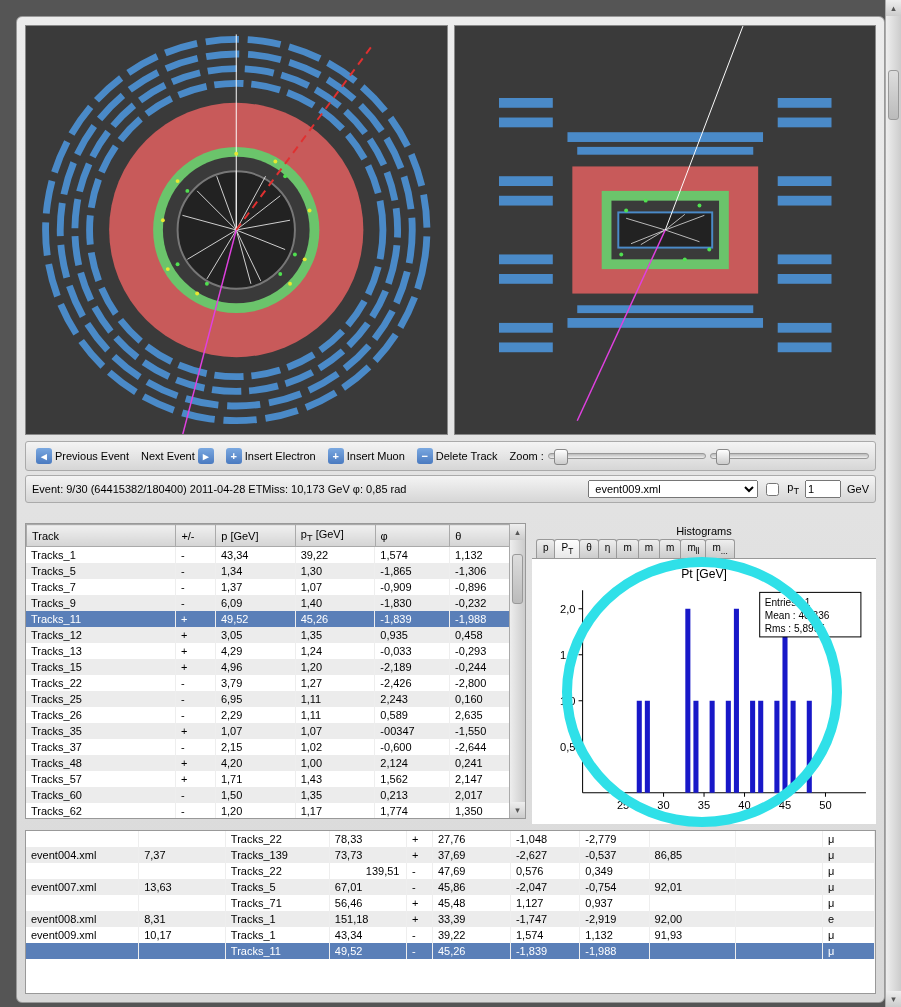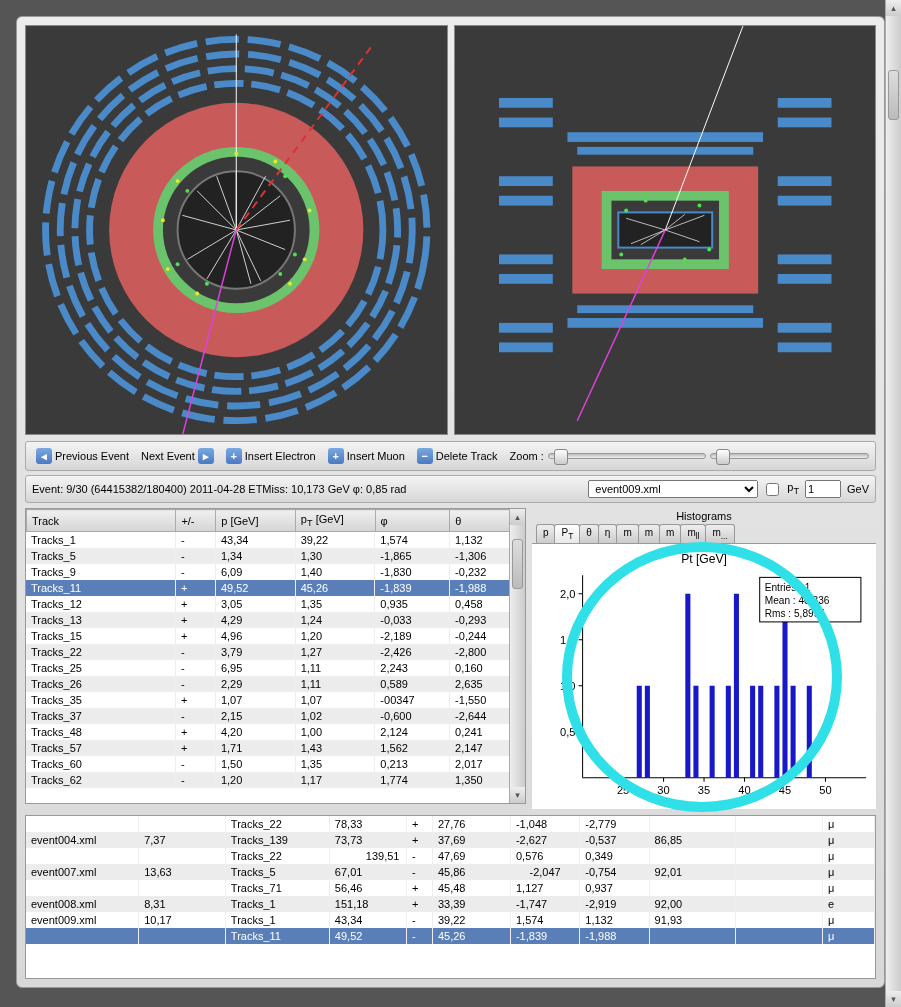--- a/index.html
+++ b/index.html
@@ -5,21 +5,21 @@
   * { box-sizing: border-box; margin: 0; padding: 0; }
   body { background: #555; font-family: Arial, sans-serif; font-size: 11px; padding: 16px; }
   .app { background: linear-gradient(#ececec,#d8d8d8); border: 1px solid #999; border-radius: 6px; padding: 8px; width: 869px; }
   .views { display: flex; gap: 6px; margin-bottom: 6px; }
   .view { background: #3a3a3a; border: 1px solid #888; flex: 1; height: 410px; position: relative; overflow: hidden; }
   .toolbar { display: flex; align-items: center; gap: 4px; background: linear-gradient(#f4f4f4,#d6d6d6); border: 1px solid #aaa; border-radius: 3px; padding: 4px 6px; margin-bottom: 4px; font-size: 11px; }
   .tbtn { display: inline-flex; align-items: center; gap: 3px; padding: 2px 4px; cursor: pointer; }
   .icon-box { width: 16px; height: 16px; background: linear-gradient(#7aa8e0,#4a7ac0); border-radius: 3px; display: flex; align-items: center; justify-content: center; color: #fff; font-weight: bold; font-size: 11px; }
   .slider { flex: 1; height: 6px; background: linear-gradient(#bbb,#eee); border-radius: 3px; position: relative; border:1px solid #999; }
   .slider::after { content:''; position:absolute; width:12px; height:14px; background:linear-gradient(#fff,#ccc); border:1px solid #888; border-radius:3px; top:-5px; left:5px; }
-  .infobar { display:flex; align-items:center; gap:6px; background:linear-gradient(#f4f4f4,#d6d6d6); border:1px solid #aaa; border-radius:3px; padding:4px 6px; margin-bottom:5px; font-size:11px; }
+  .infobar { display:flex; align-items:center; gap:6px; background:linear-gradient(#f4f4f4,#d6d6d6); border:1px solid #aaa; border-radius:3px; padding:4px 6px; margin-bottom:20px; font-size:11px; }
   select { font-size:11px; padding:1px 2px; width:170px; }
   input[type=checkbox]{ margin:0 2px; }
   input[type=text]{ width:36px; font-size:11px; padding:1px; }
   .mid { display:flex; gap:6px; }
   .table-wrap { border:1px solid #999; background:#fff; height:296px; overflow:hidden; display:flex; flex-direction:column; position:relative; }
   .tracks-wrap { flex:1.45; }
   .histo-wrap { flex:1; display:flex; flex-direction:column; }
   .histo-title { text-align:center; font-size:11px; padding:2px; }
   .tabs { display:flex; gap:0; padding:0 4px; }
   .tab { border:1px solid #999; border-bottom:none; padding:2px 6px; font-size:10px; background:linear-gradient(#eee,#ccc); border-radius:3px 3px 0 0; cursor:pointer; margin-right:-1px; }
@@ -207,20 +207,28 @@
                 <td style="width: 15%;">1,574</td>
                 <td style="width: 15%;">1,132</td>
               </tr>
               <tr>
                 <td style="width: 30%;">Tracks_5</td>
                 <td style="width: 8%;">-</td>
                 <td style="width: 16%;">1,34</td>
                 <td style="width: 16%;">1,30</td>
                 <td style="width: 15%;">-1,865</td>
                 <td style="width: 15%;">-1,306</td>
+              </tr>
+              <tr>
+                <td style="width: 30%;">Tracks_7</td>
+                <td style="width: 8%;">-</td>
+                <td style="width: 16%;">1,37</td>
+                <td style="width: 16%;">1,07</td>
+                <td style="width: 15%;">-0,909</td>
+                <td style="width: 15%;">-0,896</td>
               </tr>
               <tr>
                 <td style="width: 30%;">Tracks_9</td>
                 <td style="width: 8%;">-</td>
                 <td style="width: 16%;">6,09</td>
                 <td style="width: 16%;">1,40</td>
                 <td style="width: 15%;">-1,830</td>
                 <td style="width: 15%;">-0,232</td>
               </tr>
               <tr class="sel">
@@ -441,21 +449,21 @@
               <td style="width: 10%;"></td>
               <td style="width: 6%;">μ</td>
             </tr>
             <tr>
               <td style="width: 13%;">event007.xml</td>
               <td style="width: 10%;">13,63</td>
               <td style="width: 12%;">Tracks_5</td>
               <td style="width: 8%;">67,01</td>
               <td style="width: 3%;">-</td>
               <td style="width: 9%;">45,86</td>
-              <td style="width: 8%; text-align: center;">-2,047</td>
+              <td style="width: 8%;">-2,047</td>
               <td style="width: 8%;">-0,754</td>
               <td style="width: 10%;">92,01</td>
               <td style="width: 10%;"></td>
               <td style="width: 6%;">μ</td>
             </tr>
             <tr>
               <td style="width: 13%;"></td>
               <td style="width: 10%;"></td>
               <td style="width: 12%;">Tracks_71</td>
               <td style="width: 8%;">56,46</td>

